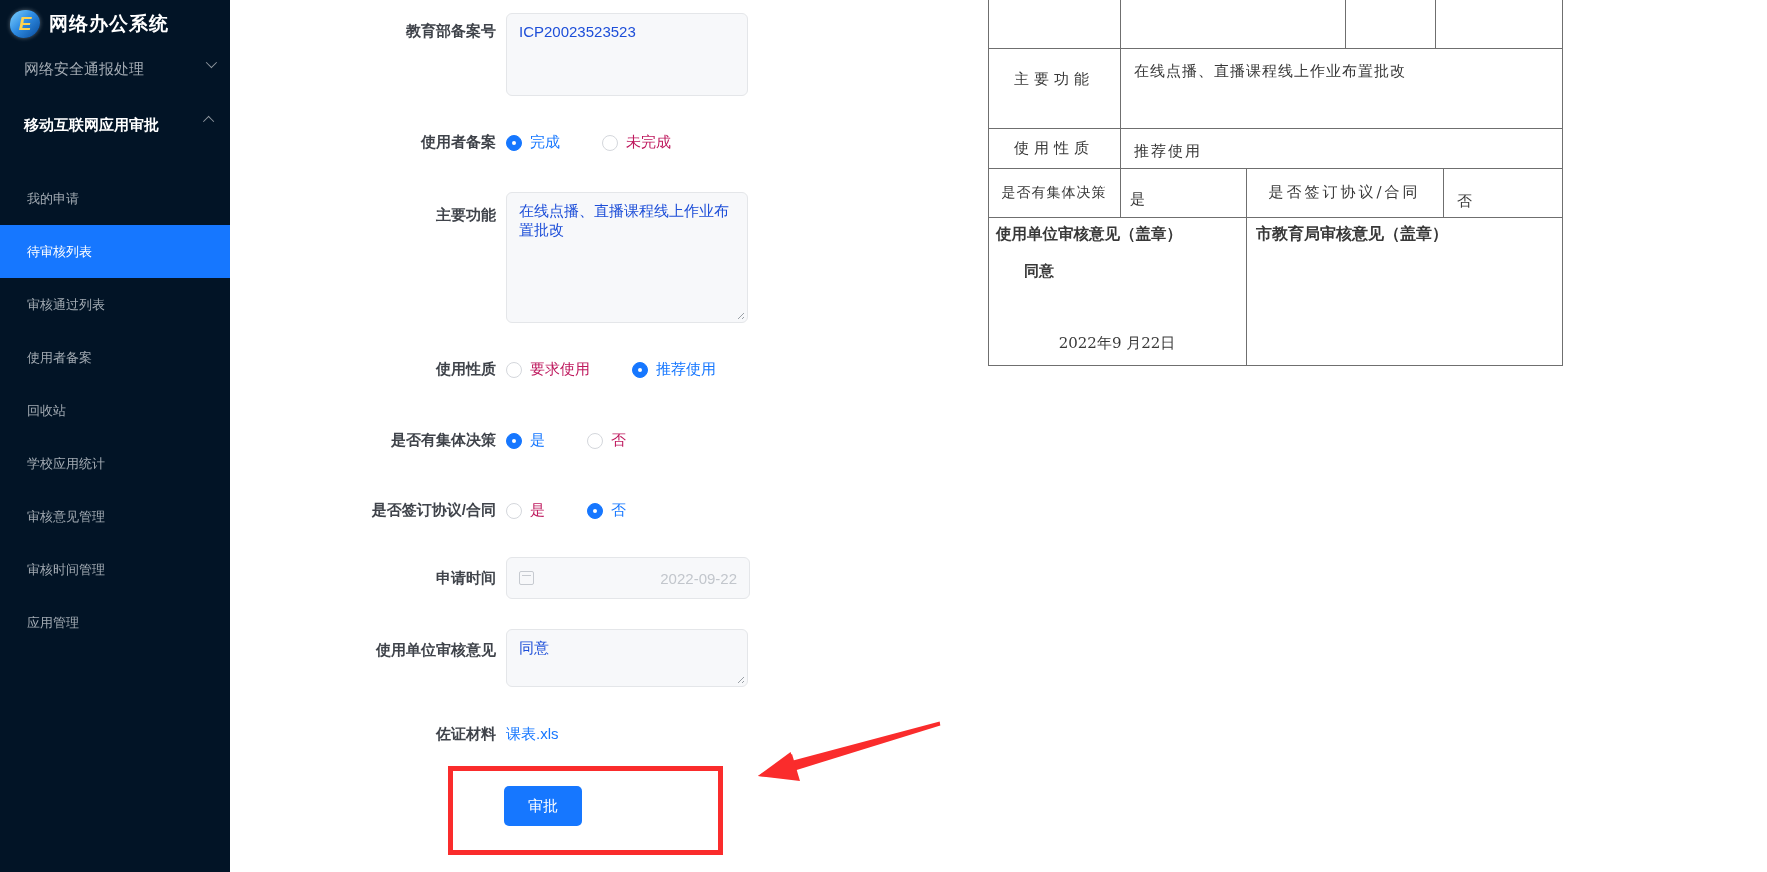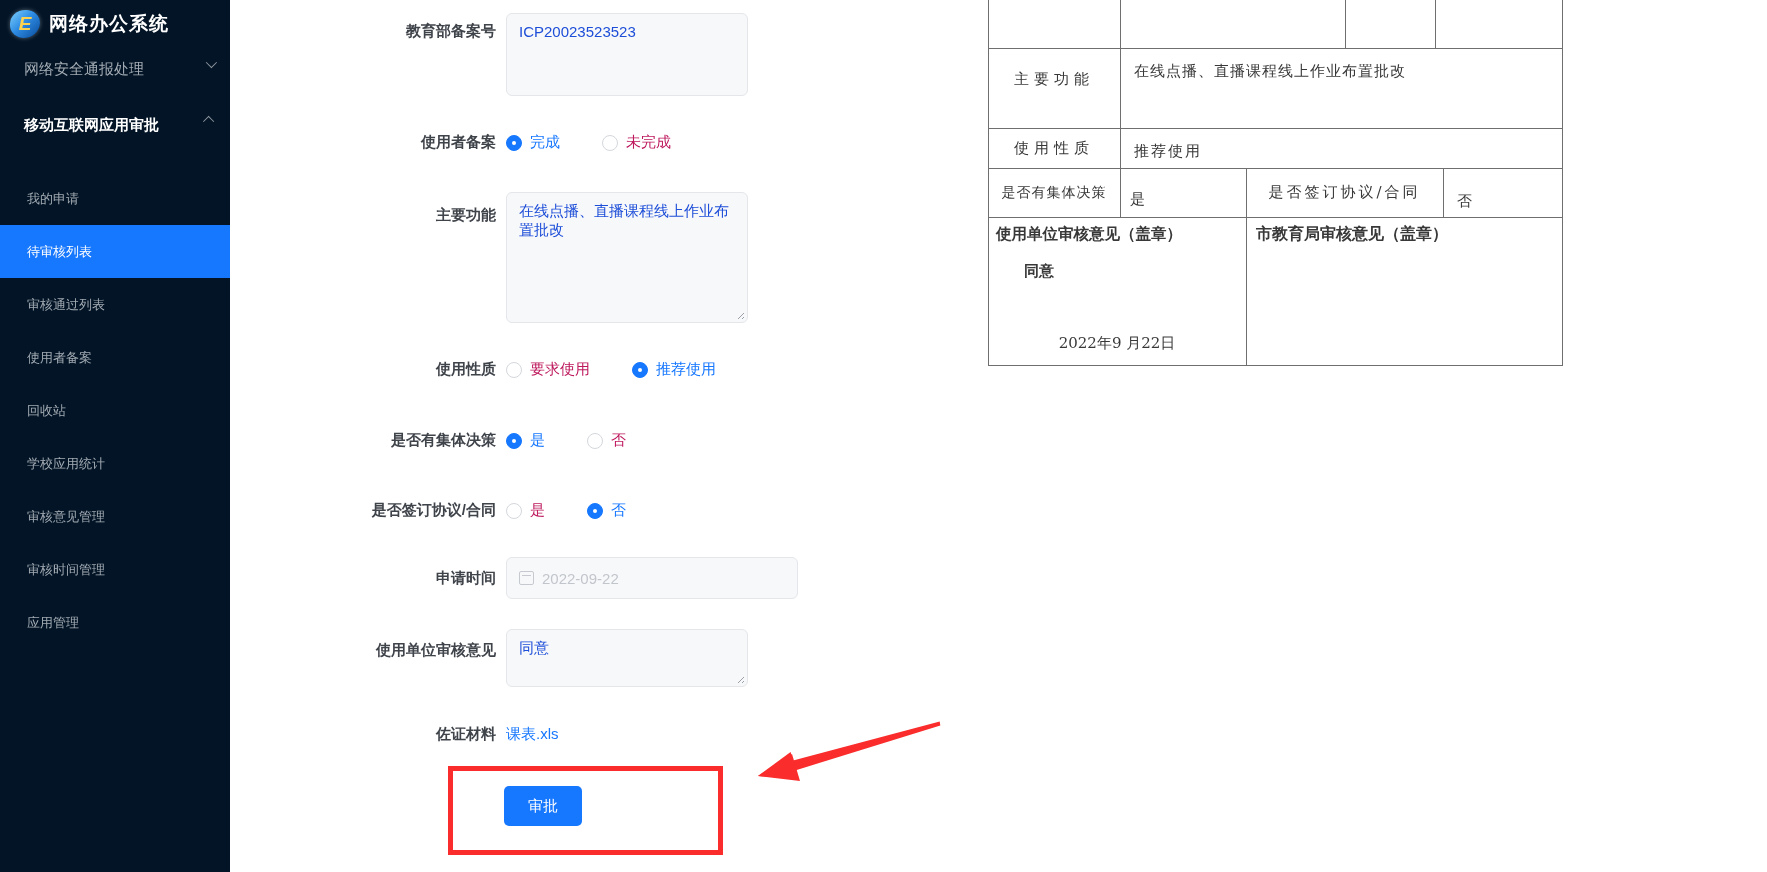--- a/index.html
+++ b/index.html
@@ -41,23 +41,23 @@
         clip-path:polygon(100% 0, 0 100%, 100% 100%); }
   .opts { display:flex; align-items:flex-end; }
   .opt { display:flex; align-items:center; margin-right:42px; cursor:pointer; }
   .radio { width:16px; height:16px; border-radius:50%; background:#fff; border:1px solid #d4d7dc;
            display:inline-block; position:relative; }
   .radio.sel { background:#1677ff; border-color:#1677ff; }
   .radio.sel::after { content:""; position:absolute; left:5px; top:5px; width:4px; height:4px;
                       border-radius:50%; background:#fff; }
   .opt-label { font-size:15px; color:#be185d; margin-left:8px; }
   .opt-label.sel-text { color:#1677ff; }
-  .date-input { width:292px; height:42px; background:#f7f8fa; border:1px solid #e4e6e9;
+  .date-input { width:244px; height:42px; background:#f7f8fa; border:1px solid #e4e6e9;
                 border-radius:6px; display:flex; align-items:center; padding:0 12px;
-                font-size:15px; color:#c2c6cc; }
+                font-size:15px; color:#c2c6cc;justify-content:space-between; }
   .cal { position:relative; width:15px; height:14px; border:1.5px solid #c6cad0;
          border-radius:2px; margin-right:8px; flex:0 0 15px; }
   .cal::before { content:""; position:absolute; left:2px; right:2px; top:2.5px;
                  border-top:1.5px solid #c6cad0; }
   .file-link { font-size:15px; color:#1677ff; text-decoration:none; cursor:pointer; }
 
   .annotation-rect { position:absolute; left:448px; top:766px; width:275px; height:89px;
                      border:5px solid #fa2c2c; }
   .approve-btn { position:absolute; left:504px; top:786px; width:78px; height:40px;
                  background:#1677ff; color:#fff; border:none; border-radius:5px;

